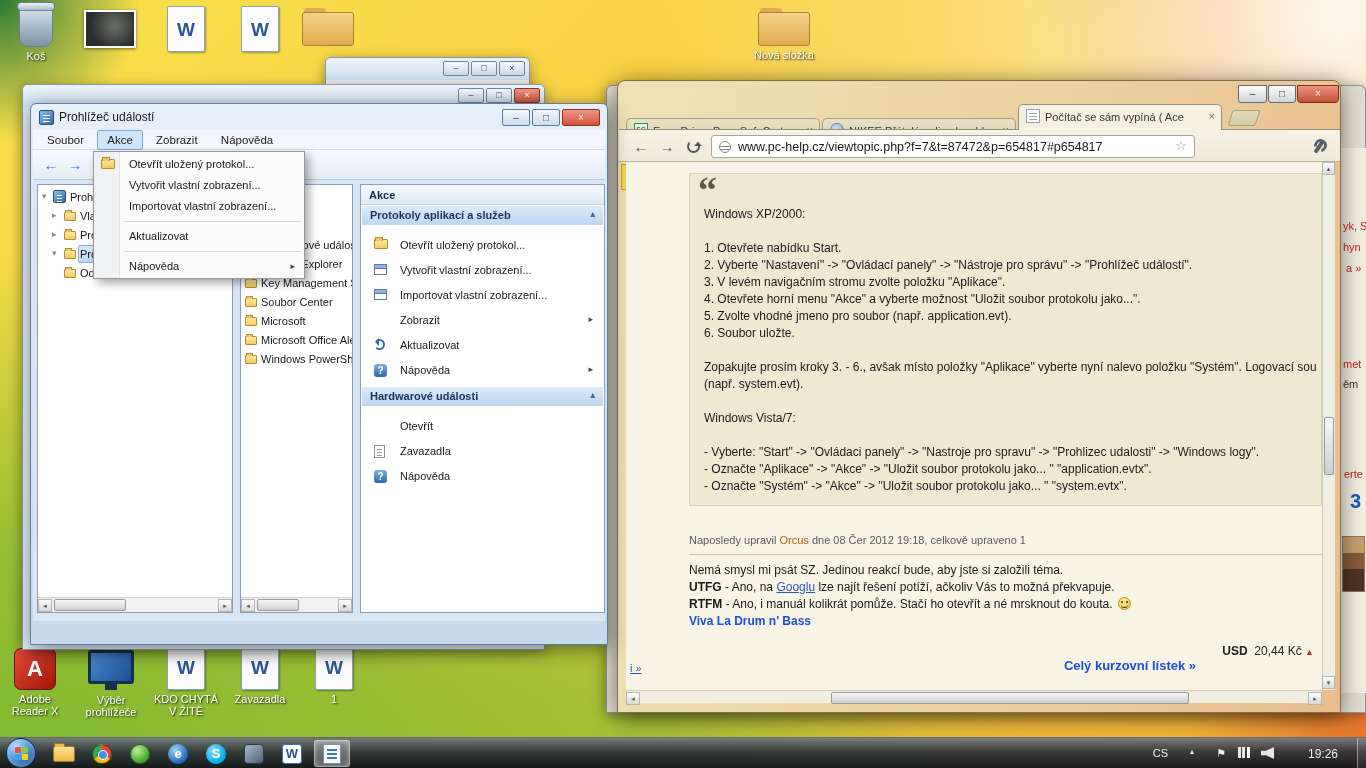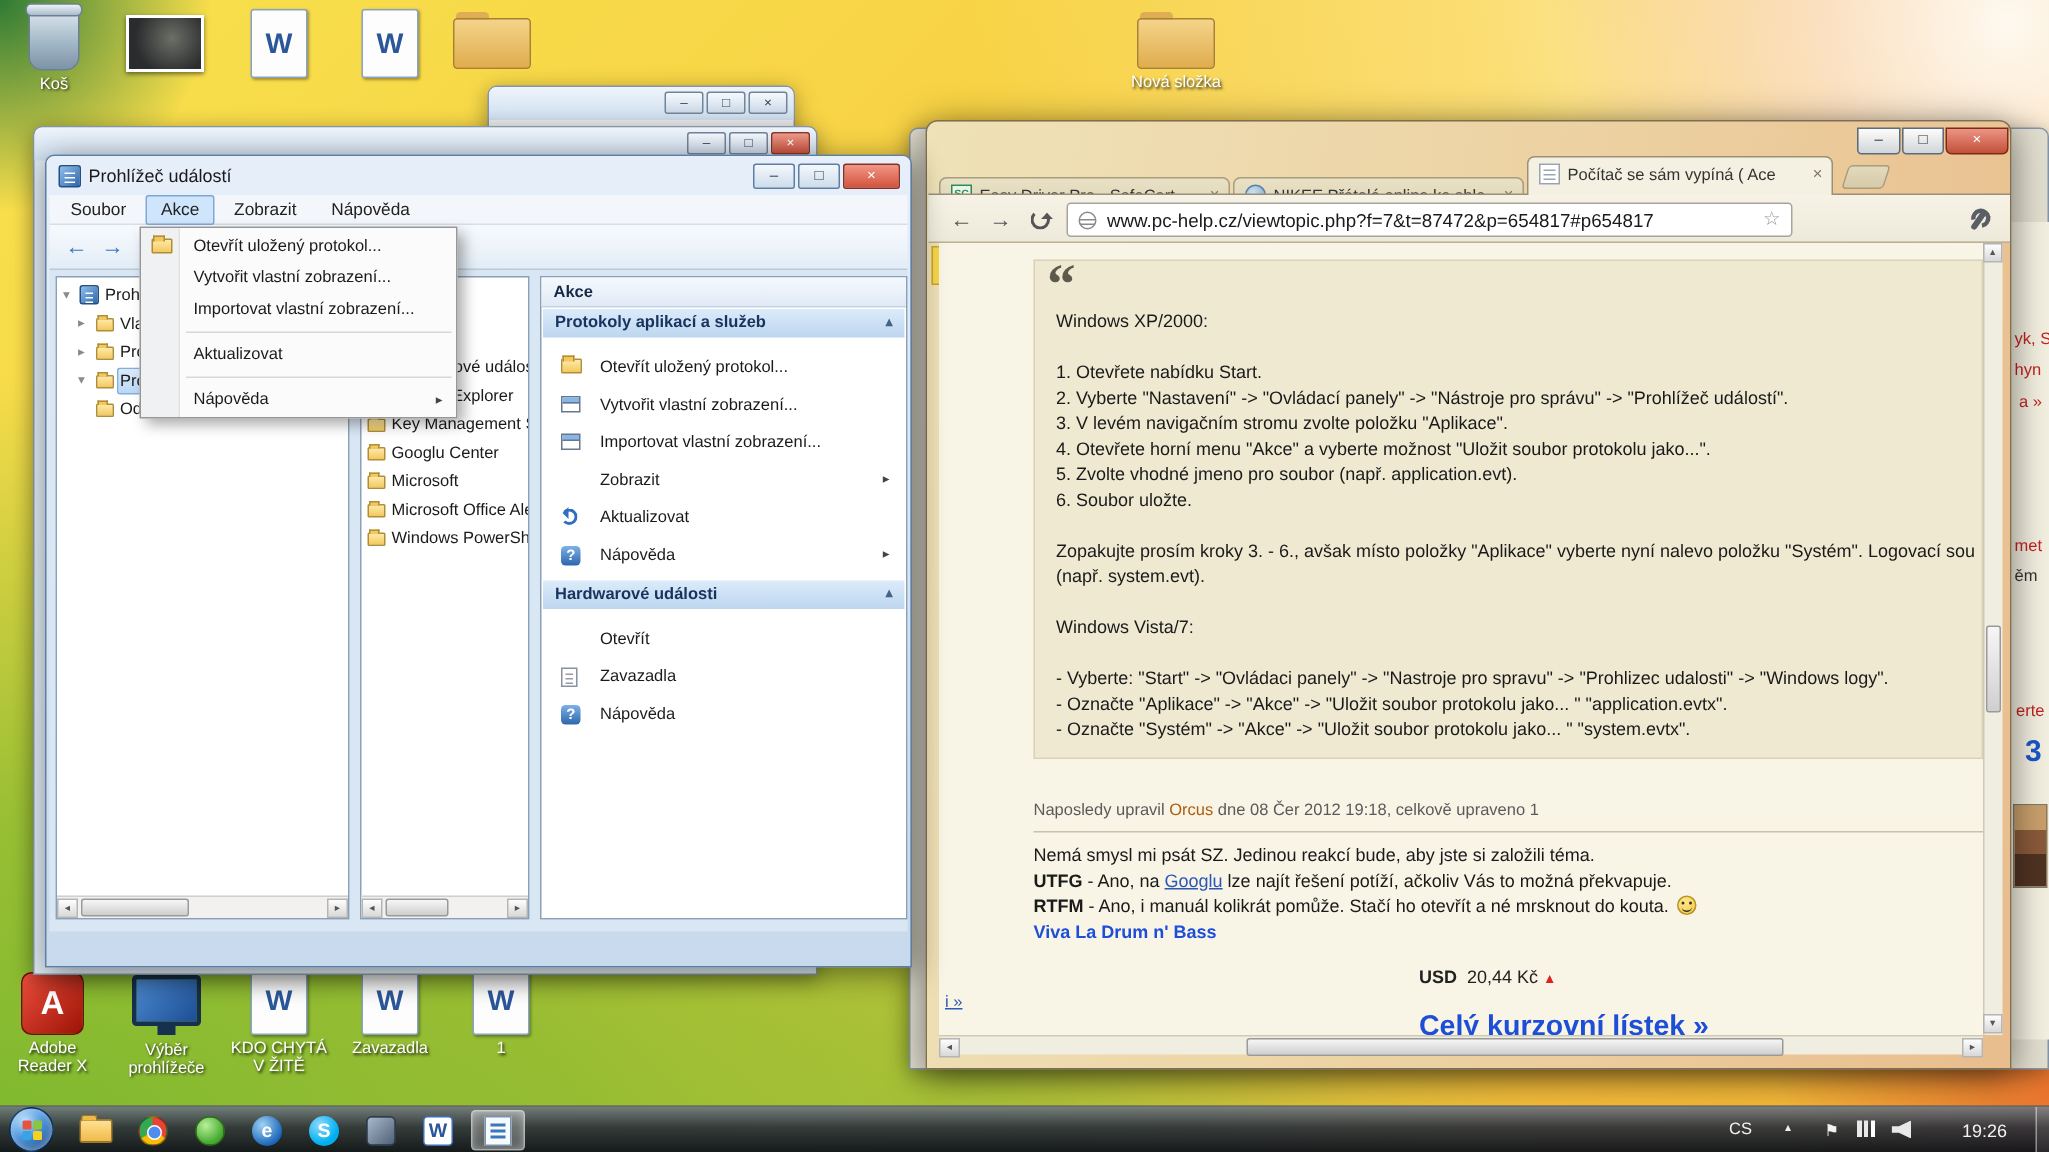--- a/index.html
+++ b/index.html
@@ -124,22 +124,22 @@
   .qtext{position:absolute;left:14px;top:32px;width:616px;font-size:12px;line-height:17px;color:#1a1a1a;white-space:pre;overflow:hidden}
   .edited{position:absolute;left:63px;top:372px;font-size:11px;color:#5a5a5a}
   .edited .usr{color:#b05c10}
   .hr1{position:absolute;left:63px;top:392px;width:633px;height:1px;background:#c8c2aa}
   .sig{position:absolute;left:63px;top:400px;width:640px;font-size:12px;line-height:17px;color:#1a1a1a}
   .link{color:#2a58b8;text-decoration:underline}
   .redbold{color:#1d4ed8;font-weight:bold}
   .smiley{display:inline-block;width:13px;height:13px;border-radius:50%;background:radial-gradient(circle at 35% 30%,#ffe98a,#f6c93f);border:1px solid #b8922a;position:relative;vertical-align:-2px;margin-left:5px}
   .smiley::before{content:"";position:absolute;left:2px;top:3px;width:2px;height:2px;background:#333;border-radius:50%;box-shadow:5px 0 0 #333}
   .smiley::after{content:"";position:absolute;left:2px;top:6px;width:7px;height:3px;border-bottom:1px solid #333;border-radius:0 0 6px 6px}
-  .currency{position:absolute;left:320px;top:482px;width:368px;text-align:left;font-size:12px;color:#222}
-  .kurz{position:absolute;left:320px;top:512px;width:368px;text-align:left;font-size:19px}
+  .currency{position:absolute;left:320px;top:482px;width:368px;text-align:right;font-size:12px;color:#222}
+  .kurz{position:absolute;left:320px;top:496px;width:368px;text-align:center;font-size:13px}
   .morelink{position:absolute;left:4px;top:500px;font-size:11px}
 
   
   .frag{position:absolute;font-size:11px;white-space:nowrap;z-index:4}
   .fr-red{color:#c22322}
   .fr-dark{color:#333}
   .avatar{position:absolute;left:1342px;top:536px;width:23px;height:56px;border:1px solid #8a7a5e;background:linear-gradient(180deg,#c9a06b 0 30%,#8a5a3a 30% 60%,#503322 60%);z-index:4}
 
   
   .taskbar{position:absolute;left:0;right:0;bottom:0;height:31px;background:linear-gradient(180deg,rgba(110,118,128,.9),rgba(45,50,58,.93) 45%,rgba(16,19,25,.96));border-top:1px solid rgba(255,255,255,.35);z-index:100}
@@ -399,21 +399,21 @@
       <div class="trow" style="top:70px">
         <span class="tw ic-folder-sm" style="left:4px;top:5px"></span>
         <span class="tw" style="left:20px">Internet Explorer</span>
       </div>
       <div class="trow" style="top:89px">
         <span class="tw ic-folder-sm" style="left:4px;top:5px"></span>
         <span class="tw" style="left:20px">Key Management Service</span>
       </div>
       <div class="trow" style="top:108px">
         <span class="tw ic-folder-sm" style="left:4px;top:5px"></span>
-        <span class="tw" style="left:20px">Googlu Center</span>
+        <span class="tw" style="left:20px">Soubor Center</span>
       </div>
       <div class="trow" style="top:127px">
         <span class="tw ic-folder-sm" style="left:4px;top:5px"></span>
         <span class="tw" style="left:20px">Microsoft</span>
       </div>
       <div class="trow" style="top:146px">
         <span class="tw ic-folder-sm" style="left:4px;top:5px"></span>
         <span class="tw" style="left:20px">Microsoft Office Alerts</span>
       </div>
       <div class="trow" style="top:165px">

